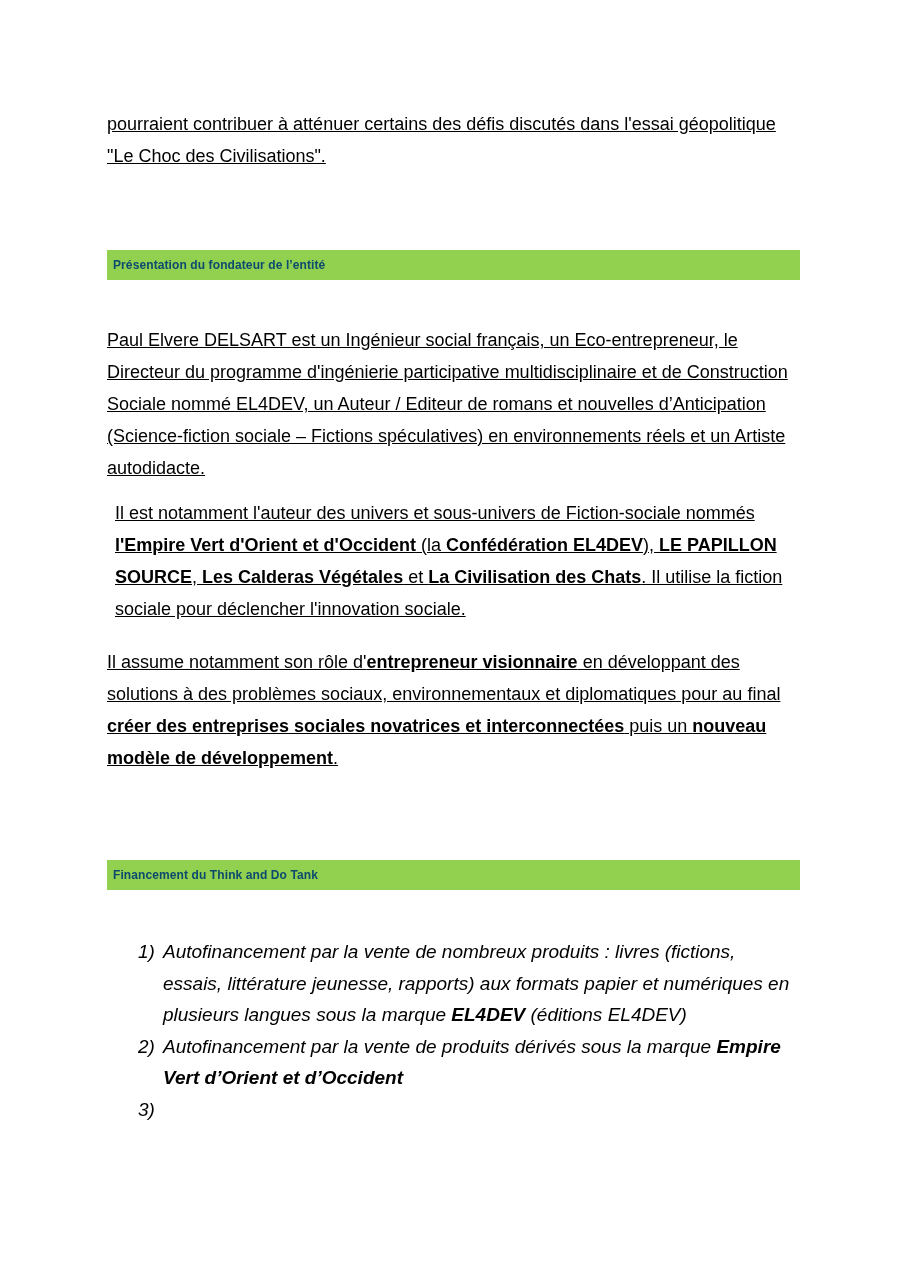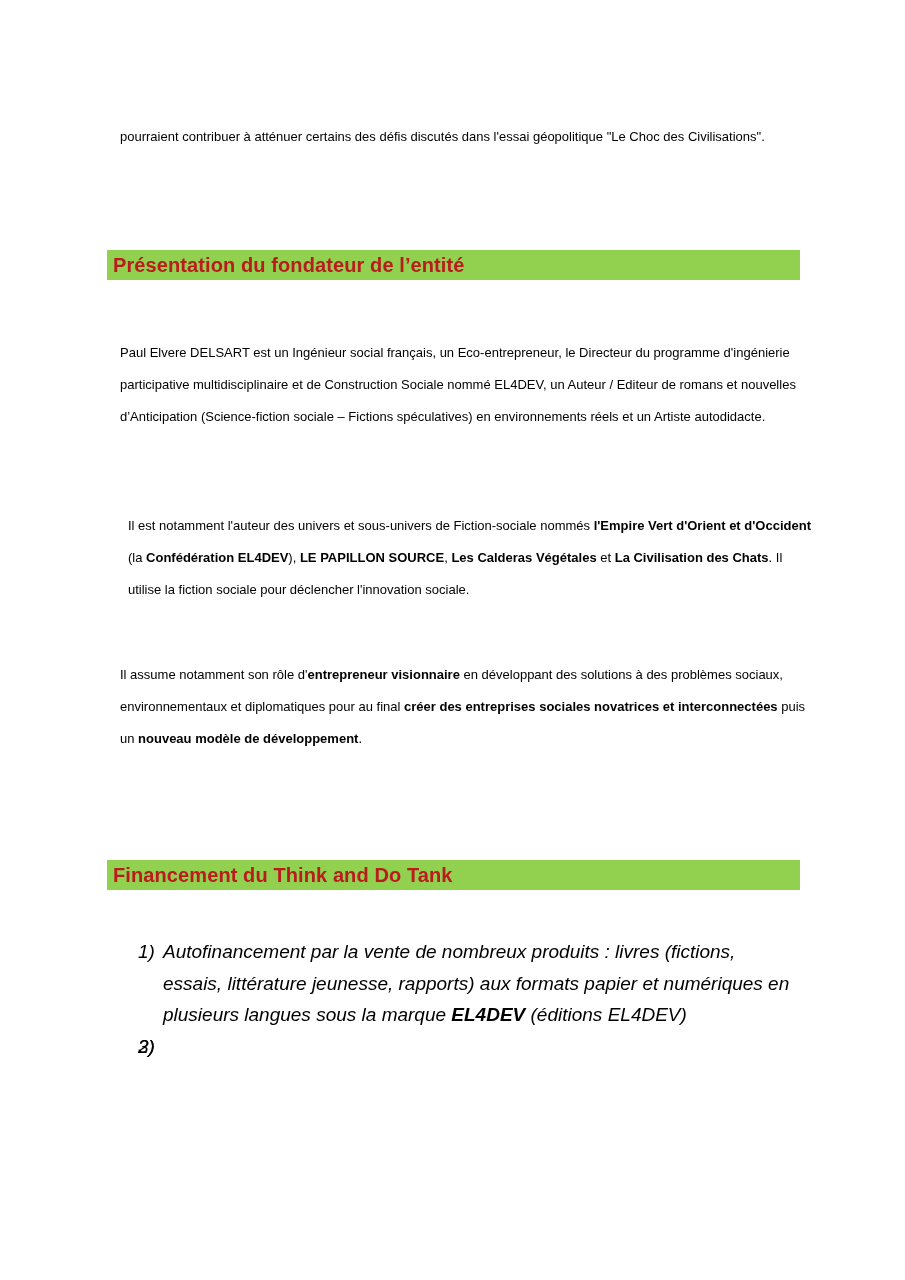--- a/index.html
+++ b/index.html
@@ -28,48 +28,49 @@
 
   
   .content {
     position: absolute;
     left: 107px;
     top: 0;
     width: 691px;
   }
 
   p.body-para {
-    margin: 13px;
-    font-size: 13px;
+    margin: 0;
+    font-size: 18px;
     line-height: 32px;
     color: #000000;
     text-align: left;
+    text-decoration: underline;
   }
 
   .para-intro {
     position: absolute;
     top: 108px;
     left: 0;
     width: 691px;
   }
 
   .section-bar {
     background: #92d050;
     height: 30px;
     width: 693px;
     display: flex;
     align-items: center;
     box-sizing: border-box;
     padding-left: 6px;
   }
   .section-bar .section-title {
-    font-size: 20px;
+    font-size: 12px;
     font-weight: bold;
     line-height: 1;
-    color: #b91c1c;
+    color: #0c4a6e;
     letter-spacing: 0.1px;
     text-align: right;
   }
 
   .bar-founder {
     position: absolute;
     top: 250px;
     left: 0;
   }
   .bar-funding {
@@ -127,18 +128,18 @@
     <p class="body-para para-2">Il est notamment l'auteur des univers et sous-univers de Fiction-sociale nommés <b>l'Empire Vert d'Orient et d'Occident</b> (la <b>Confédération EL4DEV</b>), <b>LE PAPILLON SOURCE</b>, <b>Les Calderas Végétales</b> et <b>La Civilisation des Chats</b>. Il utilise la fiction sociale pour déclencher l'innovation sociale.</p>
 
     <p class="body-para para-3">Il assume notamment son rôle d'<b>entrepreneur visionnaire</b> en développant des solutions à des problèmes sociaux, environnementaux et diplomatiques pour au final <b>créer des entreprises sociales novatrices et interconnectées</b> puis un <b>nouveau modèle de développement</b>.</p>
 
     <div class="section-bar bar-funding">
       <span class="section-title">Financement du Think and Do Tank</span>
     </div>
 
     <ol class="funding-list">
         <li><span class="marker">1)</span><span>Autofinancement par la vente de nombreux produits : livres (fictions, essais, littérature jeunesse, rapports) aux formats papier et numériques en plusieurs langues sous la marque <b>EL4DEV</b> (éditions EL4DEV)</span></li>
-        <li><span class="marker">2)</span></li>
+        <li><span class="marker">2)</span><span>Autofinancement par la vente de produits dérivés sous la marque <b>Empire Vert d’Orient et d’Occident</b></span></li>
         <li><span class="marker">3)</span></li>
       </ol>
 
   </div>
 </div>
 
 </body></html>

